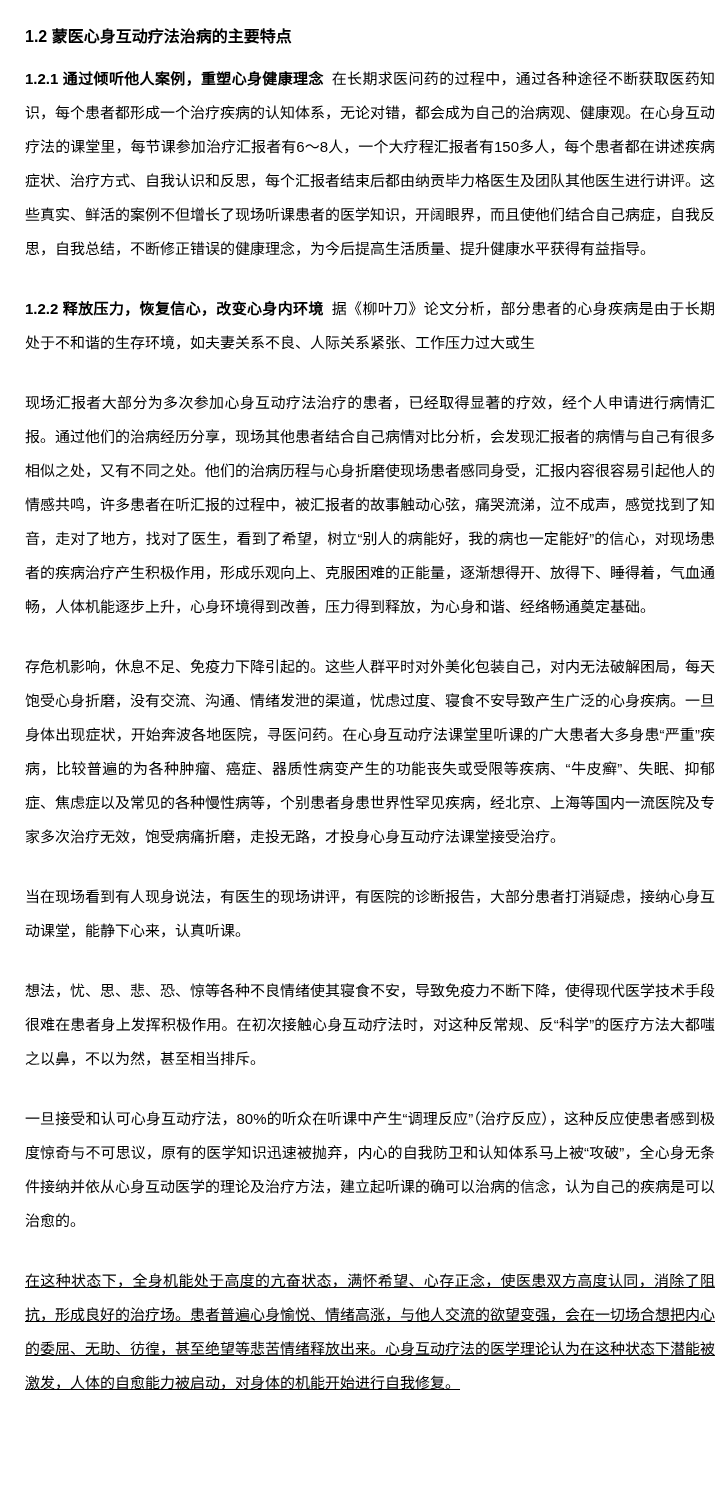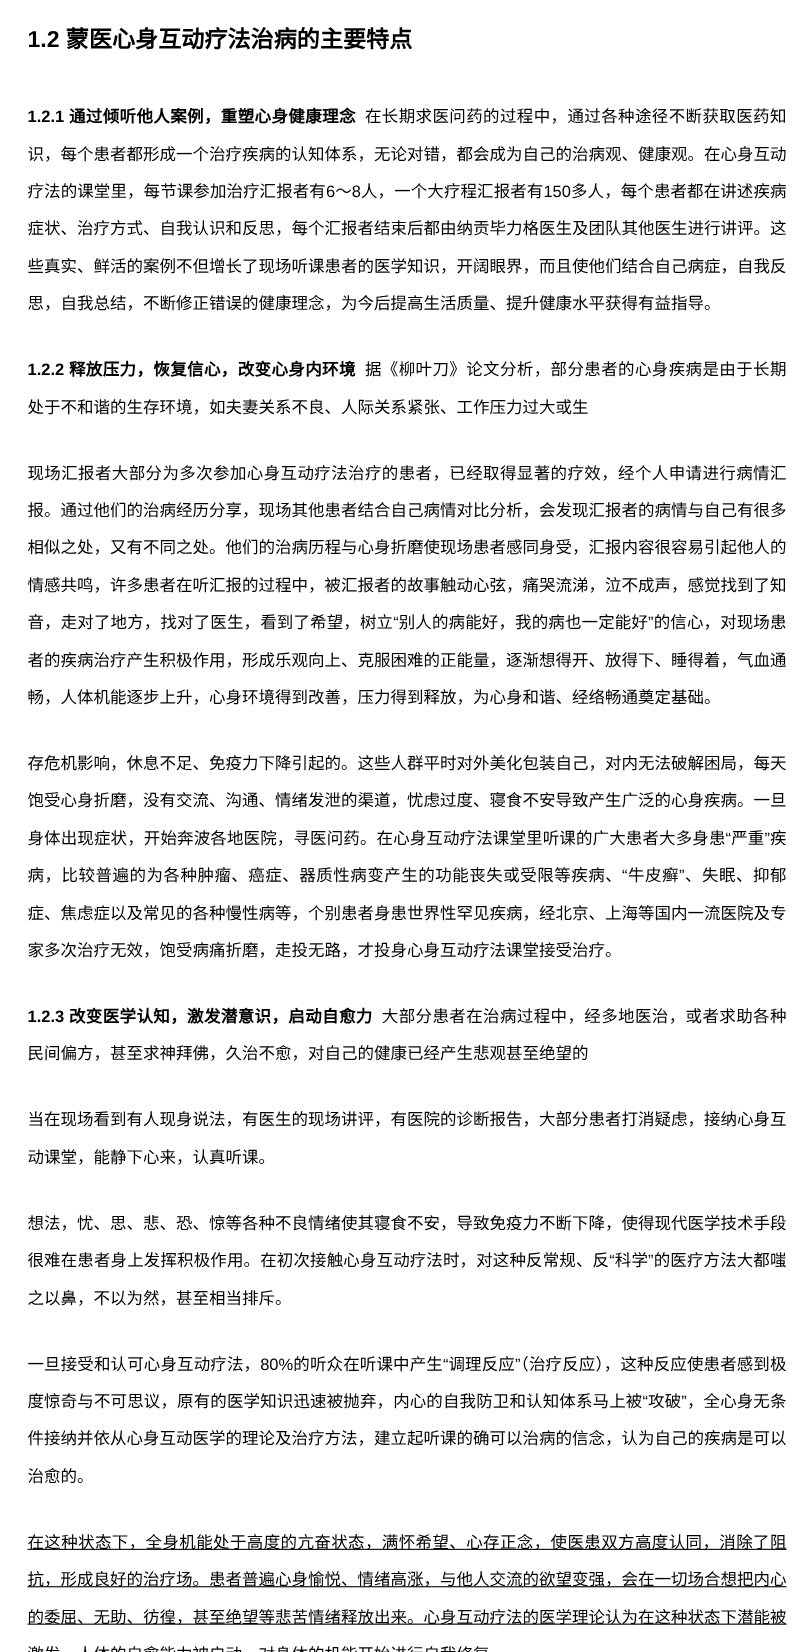--- a/index.html
+++ b/index.html
@@ -13,24 +13,24 @@
     box-sizing: border-box;
     font-family: "Liberation Sans", sans-serif;
     color: #000000;
   }
   .doc-page {
     box-sizing: border-box;
     width: 723px;
     padding: 24px 8px 20px 25px;
   }
   .doc-heading {
-    font-size: 21px;
+    font-size: 16px;
     line-height: 25.5px;
     font-weight: 700;
-    margin: 0 0 40px 0;
+    margin: 0 0 12px 0;
     text-align: left;
   }
   .doc-para {
     font-size: 15px;
     line-height: 34px;
     font-weight: 400;
     margin: 0 0 26px 0;
     text-align: justify;
     text-justify: inter-character;
     word-break: break-all;
@@ -53,21 +53,20 @@
 
   <p class="doc-para"><strong class="section-lead">1.2.1 通过倾听他人案例，重塑心身健康理念</strong><span>在长期求医问药的过程中，通过各种途径不断获取医药知识，每个患者都形成一个治疗疾病的认知体系，无论对错，都会成为自己的治病观、健康观。在心身互动疗法的课堂里，每节课参加治疗汇报者有6～8人，一个大疗程汇报者有150多人，每个患者都在讲述疾病症状、治疗方式、自我认识和反思，每个汇报者结束后都由纳贡毕力格医生及团队其他医生进行讲评。这些真实、鲜活的案例不但增长了现场听课患者的医学知识，开阔眼界，而且使他们结合自己病症，自我反思，自我总结，不断修正错误的健康理念，为今后提高生活质量、提升健康水平获得有益指导。</span></p>
 
 
   <p class="doc-para"><strong class="section-lead">1.2.2 释放压力，恢复信心，改变心身内环境</strong><span>据《柳叶刀》论文分析，部分患者的心身疾病是由于长期处于不和谐的生存环境，如夫妻关系不良、人际关系紧张、工作压力过大或生</span></p>
 
   <p class="doc-para"><span>现场汇报者大部分为多次参加心身互动疗法治疗的患者，已经取得显著的疗效，经个人申请进行病情汇报。通过他们的治病经历分享，现场其他患者结合自己病情对比分析，会发现汇报者的病情与自己有很多相似之处，又有不同之处。他们的治病历程与心身折磨使现场患者感同身受，汇报内容很容易引起他人的情感共鸣，许多患者在听汇报的过程中，被汇报者的故事触动心弦，痛哭流涕，泣不成声，感觉找到了知音，走对了地方，找对了医生，看到了希望，树立“别人的病能好，我的病也一定能好”的信心，对现场患者的疾病治疗产生积极作用，形成乐观向上、克服困难的正能量，逐渐想得开、放得下、睡得着，气血通畅，人体机能逐步上升，心身环境得到改善，压力得到释放，为心身和谐、经络畅通奠定基础。</span></p>
 
   <p class="doc-para"><span>存危机影响，休息不足、免疫力下降引起的。这些人群平时对外美化包装自己，对内无法破解困局，每天饱受心身折磨，没有交流、沟通、情绪发泄的渠道，忧虑过度、寝食不安导致产生广泛的心身疾病。一旦身体出现症状，开始奔波各地医院，寻医问药。在心身互动疗法课堂里听课的广大患者大多身患“严重”疾病，比较普遍的为各种肿瘤、癌症、器质性病变产生的功能丧失或受限等疾病、“牛皮癣”、失眠、抑郁症、焦虑症以及常见的各种慢性病等，个别患者身患世界性罕见疾病，经北京、上海等国内一流医院及专家多次治疗无效，饱受病痛折磨，走投无路，才投身心身互动疗法课堂接受治疗。</span></p>
 
-  <p class="doc-para"><strong class="section-lead">1.2.3 改变医学认知，激发潜意识，启动自愈力</strong><span>大部分患者在治病过程中，经多地医治，或者求助各种民间偏方，甚至求神拜佛，久治不愈，对自己的健康已经产生悲观甚至绝望的</span></p>
 
   <p class="doc-para"><span>当在现场看到有人现身说法，有医生的现场讲评，有医院的诊断报告，大部分患者打消疑虑，接纳心身互动课堂，能静下心来，认真听课。</span></p>
 
   <p class="doc-para"><span>想法，忧、思、悲、恐、惊等各种不良情绪使其寝食不安，导致免疫力不断下降，使得现代医学技术手段很难在患者身上发挥积极作用。在初次接触心身互动疗法时，对这种反常规、反“科学”的医疗方法大都嗤之以鼻，不以为然，甚至相当排斥。</span></p>
 
   <p class="doc-para"><span>一旦接受和认可心身互动疗法，80%的听众在听课中产生“调理反应”（治疗反应），这种反应使患者感到极度惊奇与不可思议，原有的医学知识迅速被抛弃，内心的自我防卫和认知体系马上被“攻破”，全心身无条件接纳并依从心身互动医学的理论及治疗方法，建立起听课的确可以治病的信念，认为自己的疾病是可以治愈的。</span></p>
 
   <p class="doc-para"><span>在这种状态下，全身机能处于高度的亢奋状态，满怀希望、心存正念，使医患双方高度认同，消除了阻抗，形成良好的治疗场。患者普遍心身愉悦、情绪高涨，与他人交流的欲望变强，会在一切场合想把内心的委屈、无助、彷徨，甚至绝望等悲苦情绪释放出来。心身互动疗法的医学理论认为在这种状态下潜能被激发，人体的自愈能力被启动，对身体的机能开始进行自我修复。</span></p>
 
 </div>

